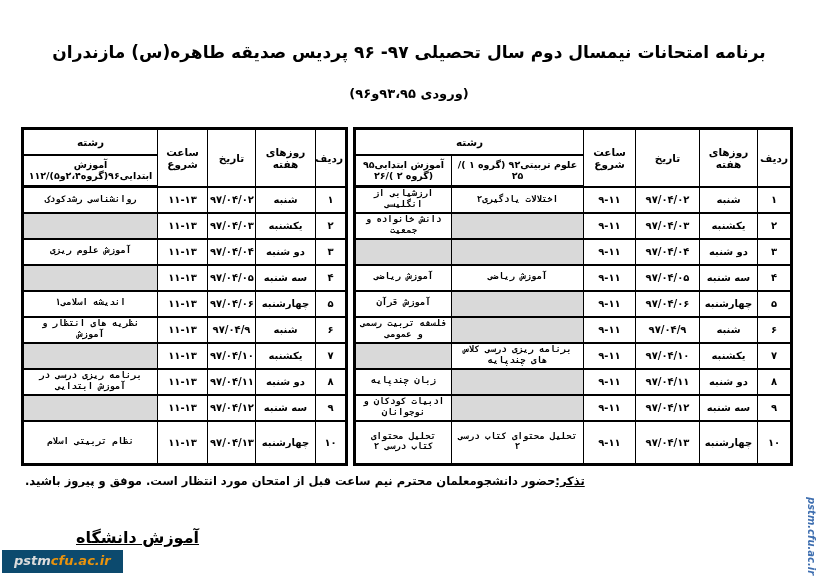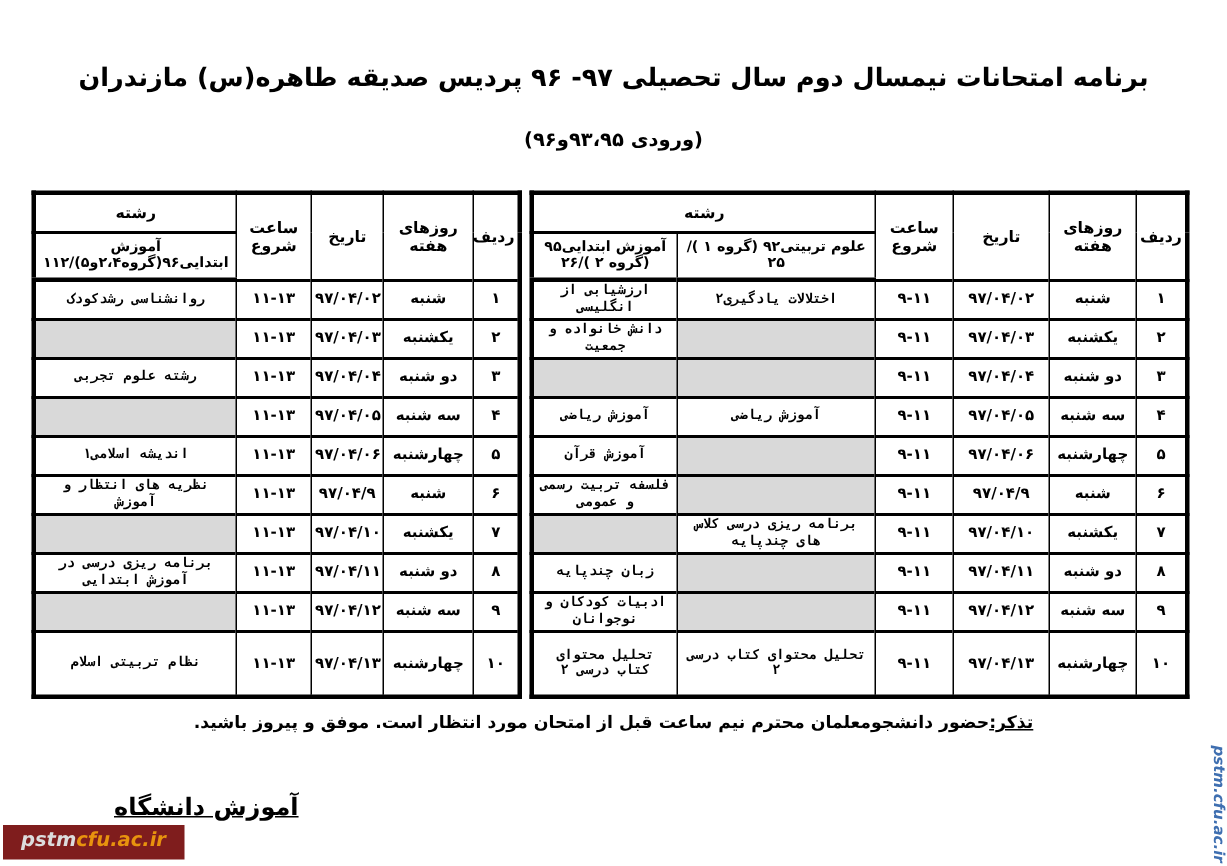--- a/index.html
+++ b/index.html
@@ -21,25 +21,25 @@
   }
   th{font-size:10.5px;}
   tr.head1 th{height:24px;}
   tr.subhead th{height:29px;border-bottom-width:3px;font-size:9.5px;}
   td{font-size:10px;}
   td.subject{font-size:9px;font-family:Liberation Mono, monospace;}
   tr.r{height:26px;}
   tr.tall{height:44px;}
   td.subject.gray{background:#d9d9d9;}
   td.num{direction:ltr;}
-  .note{margin:8px 25px 0;font-size:11.5px;text-align:center;}
+  .note{margin:8px 25px 0;font-size:11.5px;text-align:left;}
   .note .u{text-decoration:underline;}
   .uni{position:absolute;left:76px;top:528px;font-size:16px;text-decoration:underline;}
   .badge{
-    position:absolute;left:2px;top:550px;background:#7f1d1d;
+    position:absolute;left:2px;top:550px;background:#0c4a6e;
     font-style:italic;font-size:13px;padding:3px 12px 5px;white-space:nowrap;
   }
   .badge .b1{color:#dcdcdc;}
   .badge .b2{color:#e8930e;}
   .side{
     position:absolute;right:1px;top:497px;writing-mode:vertical-rl;
     font-size:10px;font-style:italic;color:#3f6fb0;direction:ltr;
   }
 </style>
 </head>
@@ -187,21 +187,21 @@
         <td>یکشنبه</td>
         <td class="num">۹۷/۰۴/۰۳</td>
         <td class="num">۱۱-۱۳</td>
         <td class="subject gray"></td>
       </tr>
       <tr class="r">
         <td>۳</td>
         <td>دو شنبه</td>
         <td class="num">۹۷/۰۴/۰۴</td>
         <td class="num">۱۱-۱۳</td>
-        <td class="subject">رشته علوم تجربی</td>
+        <td class="subject">آموزش علوم ریزی</td>
       </tr>
       <tr class="r">
         <td>۴</td>
         <td>سه شنبه</td>
         <td class="num">۹۷/۰۴/۰۵</td>
         <td class="num">۱۱-۱۳</td>
         <td class="subject gray"></td>
       </tr>
       <tr class="r">
         <td>۵</td>

